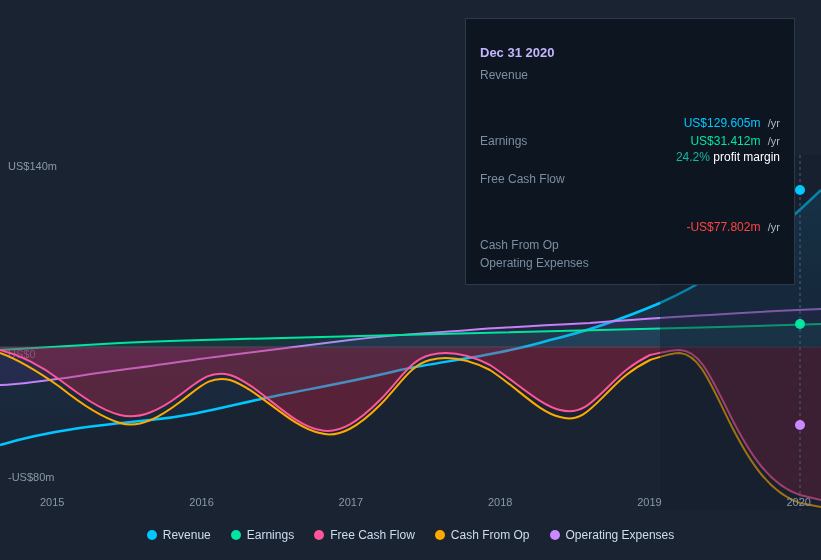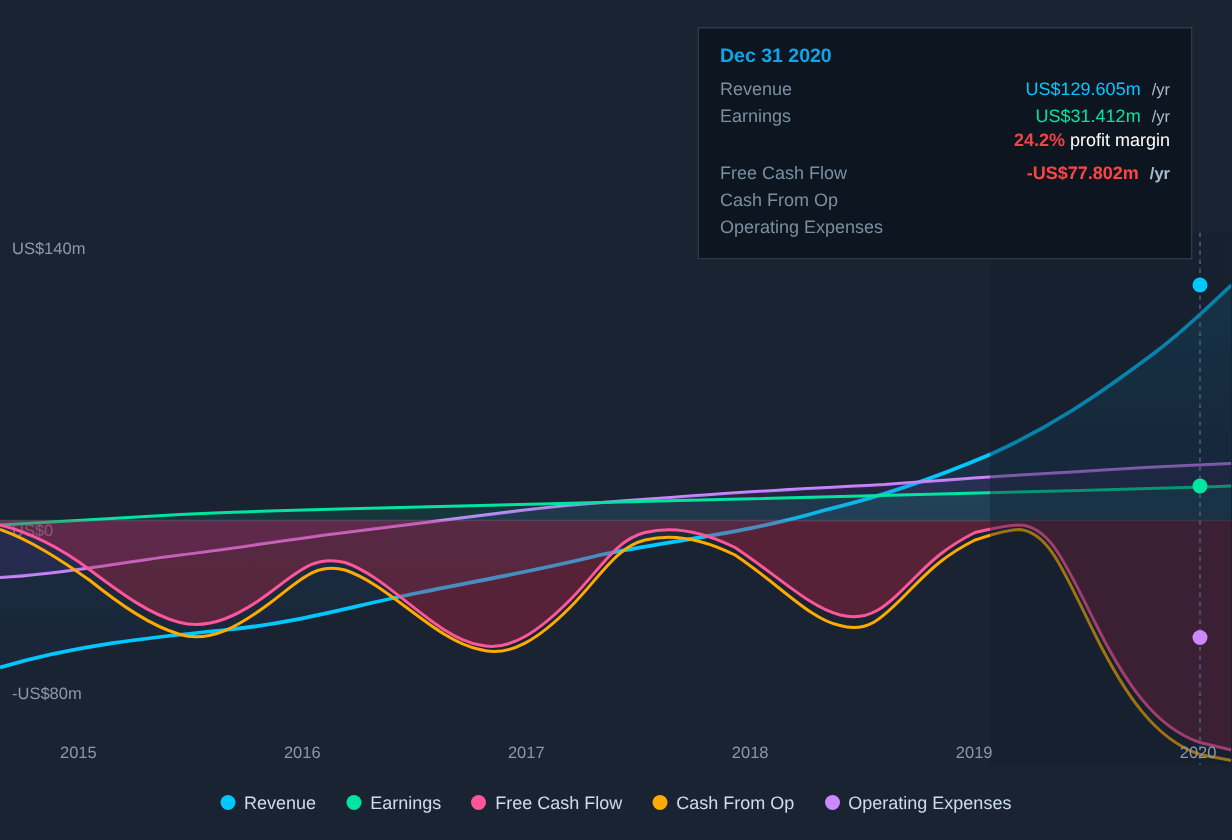--- a/index.html
+++ b/index.html
@@ -17,56 +17,58 @@
       position: absolute;
       top: 18px;
       left: 465px;
       background: #0d1520;
       border: 1px solid #2a3a4a;
       padding: 10px 14px;
       z-index: 10;
       min-width: 330px;
     }
     .info-box-title {
-      color: #0ea5e9;
+      color: #c4b5fd;
       font-size: 13px;
       font-weight: bold;
       margin-bottom: 8px;
+      margin-top: 16px;
     }
     .info-row {
       display: flex;
       justify-content: space-between;
       align-items: flex-start;
       margin-bottom: 4px;
       font-size: 12px;
     }
     .info-label {
       color: #7a8fa0;
       min-width: 120px;
     }
     .info-value {
       text-align: right;
       flex: 1;
+      margin-top: 48px;
     }
     .info-value.cyan { color: #00c8ff; }
     .info-value.teal { color: #00e5a0; }
-    .info-value.red { color: #ff4444; font-weight: bold; }
+    .info-value.red { color: #ff4444; }
     .info-value.gray { color: #aabbcc; }
     .info-sub {
       color: #aabbcc;
       font-size: 11px;
       margin-left: 4px;
     }
     .profit-margin {
       color: #ffffff;
       font-size: 12px;
       margin-top: 2px;
       margin-bottom: 4px;
     }
-    .profit-bold { font-weight: bold; color: #ef4444; }
+    .profit-bold { font-weight: normal; color: #14b8a6; }
 
     
     .chart-area {
       position: absolute;
       top: 155px;
       left: 0;
       right: 0;
       bottom: 50px;
     }
 
@@ -145,21 +147,21 @@
     <span class="info-label">Cash From Op</span>
   </div>
 
   <div class="info-row">
     <span class="info-label">Operating Expenses</span>
   </div>
 </div>
 
 <div class="y-label" style="top: 160px;">US$140m</div>
 <div class="y-label" style="top: 348px;">US$0</div>
-<div class="y-label" style="top: 457px;">-US$80m</div>
+<div class="y-label" style="top: 471px;">-US$80m</div>
 
 <div class="chart-area">
   <svg class="chart-svg" viewBox="0 0 821 355" preserveAspectRatio="none">
     <defs>
 
       <linearGradient id="revGrad" x1="0" y1="0" x2="0" y2="1">
         <stop offset="0%" stop-color="#1a6080" stop-opacity="0.7"></stop>
         <stop offset="100%" stop-color="#1a3050" stop-opacity="0.3"></stop>
       </linearGradient>
 

